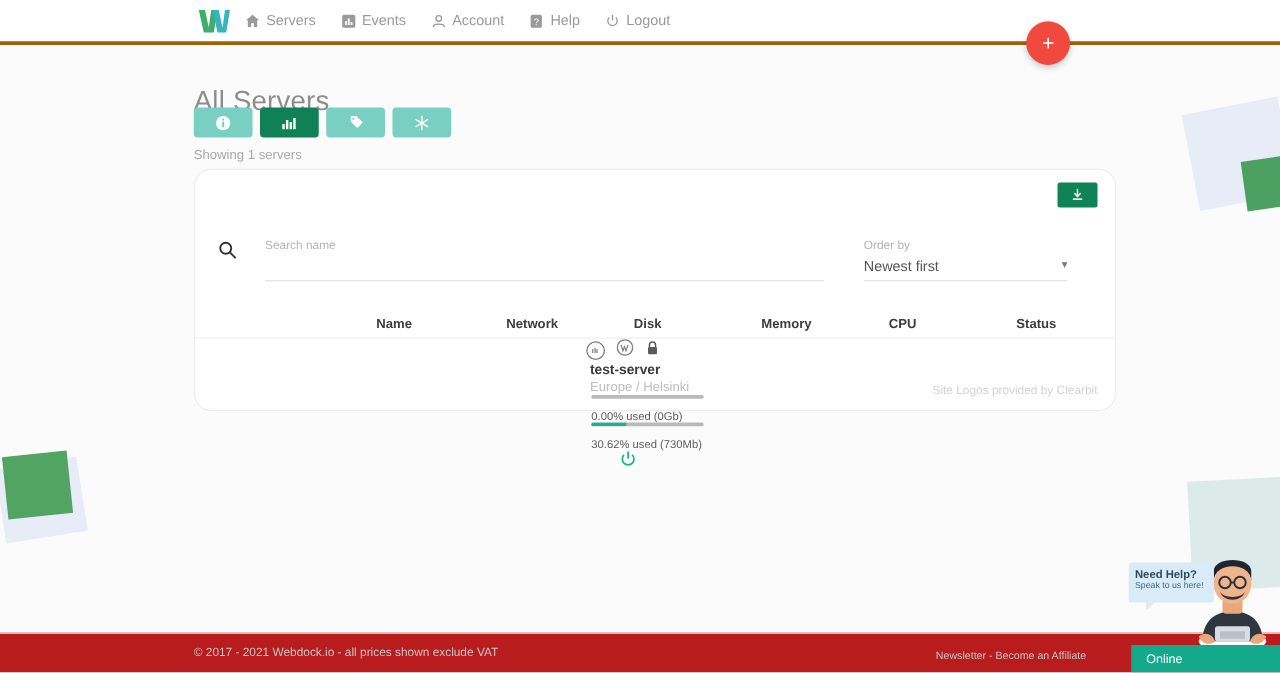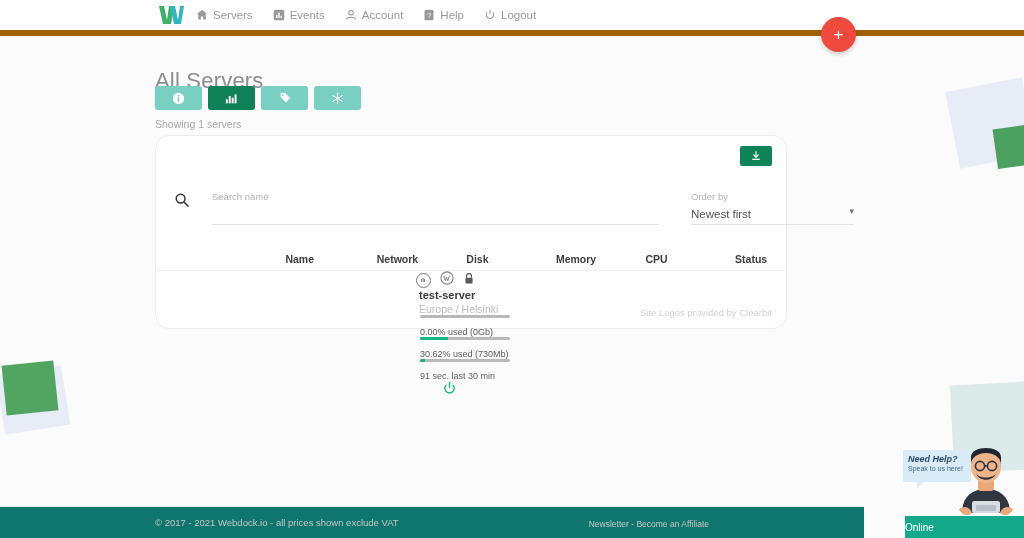--- a/index.html
+++ b/index.html
@@ -16,21 +16,21 @@
   .deco { position: absolute; pointer-events: none; }
   .deco-lav-tr { width: 78px; height: 78px; background: #e8ecf7; left: 952px; top: 84px; transform: rotate(-11deg); }
   .deco-grn-tr { width: 62px; height: 40px; background: #4da160; left: 995px; top: 125px; transform: rotate(-8deg); }
   .deco-grn-bl { width: 52px; height: 50px; background: #52a463; left: 4px; top: 363px; transform: rotate(-6deg); }
   .deco-lav-bl { width: 66px; height: 60px; background: #e8ecf7; left: 0px; top: 370px; transform: rotate(-9deg); }
   .deco-teal-br { width: 92px; height: 88px; background: #dcebea; left: 952px; top: 383px; transform: rotate(-3deg); }
 
   
   .topnav {
     position: absolute; left: 0; top: 0; width: 1024px; height: 36px;
-    background: #ffffff; border-bottom: 6px solid #a16207;
+    background: #ffffff; border-bottom: 3px solid #a16207;
     display: flex; align-items: center;
   }
   .brand { margin-left: 158px; display: flex; align-items: center; }
   .nav-links { display: flex; align-items: center; margin-left: 12px; }
   .nav-item {
     display: flex; align-items: center; gap: 5px;
     margin-right: 20px; font-size: 11.5px; color: #9a9a9a;
     cursor: pointer; text-decoration: none;
   }
   .nav-item .ico { display: inline-flex; width: 12px; height: 12px; align-items: center; justify-content: center; }
@@ -54,21 +54,21 @@
     display: flex; align-items: center; justify-content: center;
   }
   .tab.active { background: #0f8057; }
   .showing {
     position: absolute; left: 155px; top: 118px;
     font-size: 10.5px; color: #a8a8a8;
   }
 
   
   .card {
-    position: absolute; left: 155px; top: 135px; width: 632px; height: 194px;
+    position: absolute; left: 155px; top: 135px; width: 738px; height: 194px;
     background: #fff; border: 1px solid #ededed; border-radius: 14px;
   }
   .dl-btn {
     position: absolute; right: 14px; top: 10px; width: 32px; height: 20px;
     background: #108257; border: none; border-radius: 2px; cursor: pointer;
     display: flex; align-items: center; justify-content: center;
   }
   .filters { position: absolute; left: 0; top: 26px; width: 100%; height: 48px; }
   .search-wrap { position: absolute; left: 18px; top: 0; width: 520px; }
   .search-icon { position: absolute; left: 0; top: 30px; }
@@ -108,43 +108,43 @@
   }
 
   .icon-circle {
     width: 15px; height: 15px; border-radius: 50%; border: 1px solid #7a7a7a;
     display: flex; align-items: center; justify-content: center;
     font-size: 6px; color: #6a6a6a; font-weight: bold;
   }
 
   
   .footer {
-    position: absolute; left: 0; bottom: 0; width: 864px; height: 32px;
-    border-top: 1px solid #ededed; background: #0f766e;
+    position: absolute; left: 0; bottom: 0; width: 1024px; height: 32px;
+    border-top: 1px solid #ededed; background: #b91c1c;
   }
   .footer-left { position: absolute; left: 155px; top: 10px; font-size: 9.5px; color: #c6c6c6; }
   .footer-right { position: absolute; right: 155px; top: 12px; font-size: 8.5px; color: #c6c6c6; }
 
   
   .chat { position: absolute; left: 895px; top: 425px; width: 129px; height: 113px; }
   .bubble {
     position: absolute; left: 8px; top: 25px; width: 68px; height: 32px;
     background: #d9ebf6; border-radius: 2px; padding: 4px 5px;
   }
-  .bubble-t1 { font-size: 9px; font-weight: bold; color: #2c4a63; font-style: italic; }
+  .bubble-t1 { font-size: 9px; font-weight: bold; color: #2c4a63; }
   .bubble-t2 { font-size: 7px; color: #3a6a8a; margin-top: 1px; }
   .bubble:after {
     content: ""; position: absolute; left: 14px; bottom: -6px;
     border-width: 6px 7px 0 0; border-style: solid;
     border-color: #d9ebf6 transparent transparent transparent;
   }
   .online-bar {
     position: absolute; left: 10px; bottom: 0; width: 119px; height: 22px;
     background: #15a98c; color: #fff; font-size: 10px;
-    display: flex; align-items: center; cursor: pointer;
+    display: flex; align-items: center; padding-left: 12px; cursor: pointer;
   }
   .person { position: absolute; left: 55px; top: 10px; }
 </style>
 </head>
 <body>
 
 <div class="deco deco-lav-tr"></div>
 <div class="deco deco-grn-tr"></div>
 <div class="deco deco-lav-bl"></div>
 <div class="deco deco-grn-bl"></div>
@@ -310,26 +310,20 @@
         <div class="bar">
             <i style="width:0%"></i>
           </div>
         <div class="metric-txt">0.00% used (0Gb)</div>
       </div>
       <div class="c-metric">
         <div class="bar">
             <i style="width:30.62%"></i>
           </div>
         <div class="metric-txt">30.62% used (730Mb)</div>
-      </div>
-      <div class="c-metric">
-        <div class="bar">
-            <i style="width:5%"></i>
-          </div>
-        <div class="metric-txt">91 sec. last 30 min</div>
       </div>
       <div class="c-status">
         <svg width="15" height="15" viewBox="0 0 16 16">
           <path d="M4.5 4.2 A5 5 0 1 0 11.5 4.2" fill="none" stroke="#12b886" stroke-width="1.5"></path>
           <line x1="8" y1="1.2" x2="8" y2="7.2" stroke="#12b886" stroke-width="1.5"></line>
         </svg>
       </div>
     </div>
   </div>
 

